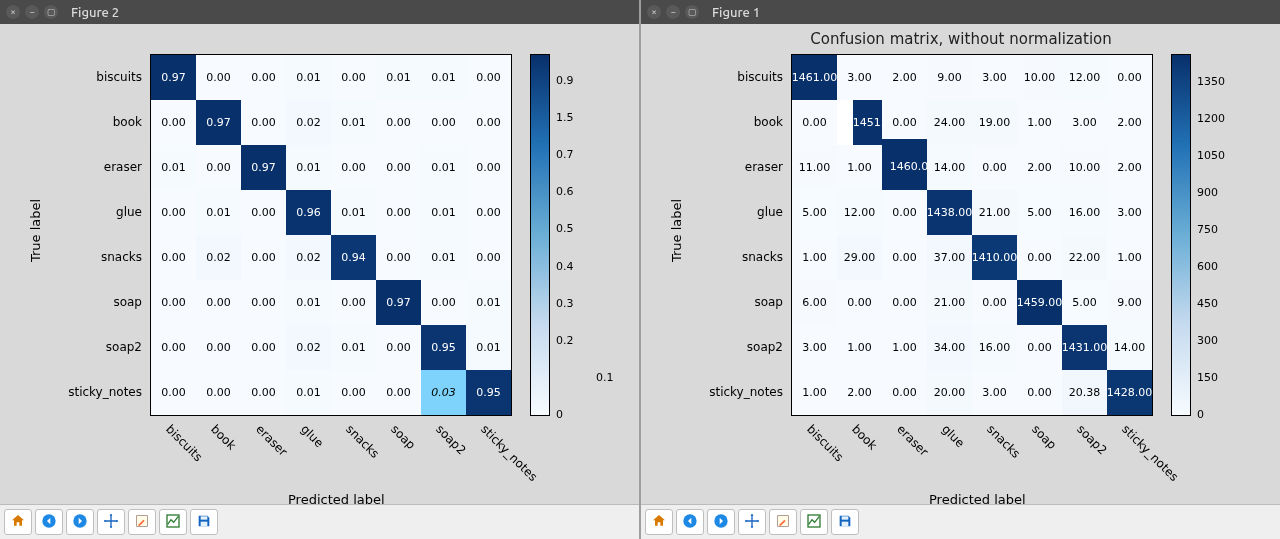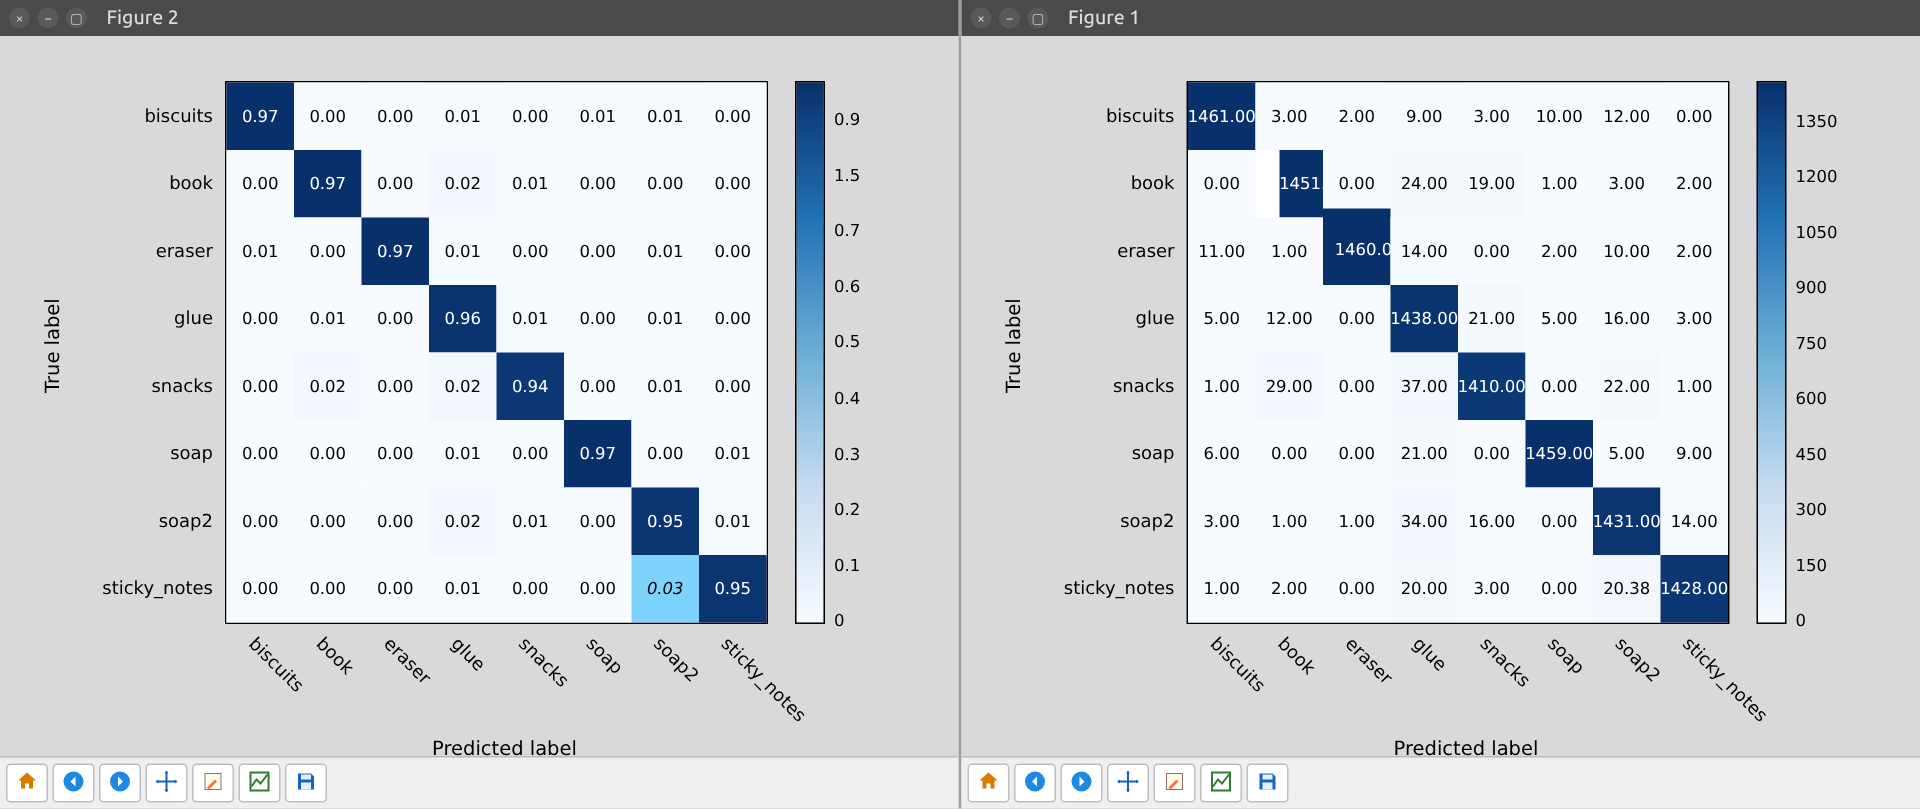--- a/index.html
+++ b/index.html
@@ -206,21 +206,21 @@
         <div class="xtick" style="left: 262.5px; top: 398px; transform: rotate(45deg); transform-origin: left top;">eraser</div>
         <div class="xtick" style="left: 307.5px; top: 398px; transform: rotate(45deg); transform-origin: left top;">glue</div>
         <div class="xtick" style="left: 352.5px; top: 398px; transform: rotate(45deg); transform-origin: left top;">snacks</div>
         <div class="xtick" style="left: 397.5px; top: 398px; transform: rotate(45deg); transform-origin: left top;">soap</div>
         <div class="xtick" style="left: 442.5px; top: 398px; transform: rotate(45deg); transform-origin: left top;">soap2</div>
         <div class="xtick" style="left: 487.5px; top: 398px; transform: rotate(45deg); transform-origin: left top;">sticky_notes</div>
         <div class="yaxis-label" style="left: 28px; top: 238px;">True label</div>
         <div class="xaxis-label" style="left: 288px; top: 468px;">Predicted label</div>
         <div class="cbar" style="background: linear-gradient(to top, rgb(247, 251, 255) 0%, rgb(237, 245, 252) 5%, rgb(227, 238, 249) 10%, rgb(218, 232, 245) 15%, rgb(208, 225, 242) 20%, rgb(198, 219, 239) 25%, rgb(180, 210, 234) 30%, rgb(162, 201, 229) 35%, rgb(143, 192, 224) 40%, rgb(125, 183, 219) 45%, rgb(107, 174, 214) 50%, rgb(92, 162, 207) 55%, rgb(77, 150, 201) 60%, rgb(63, 137, 194) 65%, rgb(48, 125, 188) 70%, rgb(33, 113, 181) 75%, rgb(28, 100, 166) 80%, rgb(23, 87, 151) 85%, rgb(18, 74, 137) 90%, rgb(13, 61, 122) 95%, rgb(8, 48, 107) 100%);"></div>
         <div class="cbar-tick" style="top: 390px;">0</div>
-        <div class="cbar-tick" style="top: 352.887px;">0.1</div>
+        <div class="cbar-tick" style="top: 352.887px; margin-left: 40px;">0.1</div>
         <div class="cbar-tick" style="top: 315.773px;">0.2</div>
         <div class="cbar-tick" style="top: 278.66px;">0.3</div>
         <div class="cbar-tick" style="top: 241.546px;">0.4</div>
         <div class="cbar-tick" style="top: 204.433px;">0.5</div>
         <div class="cbar-tick" style="top: 167.32px;">0.6</div>
         <div class="cbar-tick" style="top: 130.206px;">0.7</div>
         <div class="cbar-tick" style="top: 93.0928px;">1.5</div>
         <div class="cbar-tick" style="top: 55.9794px;">0.9</div>
       </div>
     <div class="toolbar" id="tb0">
@@ -270,20 +270,21 @@
   </div>
 
   <div class="fig-window">
     <div class="titlebar">
       <span class="win-btn">×</span>
       <span class="win-btn">−</span>
       <span class="win-btn">▢</span>
       <span class="title-text">Figure 1</span>
     </div>
     <div class="plot-wrap" id="plot1">
+      <div class="chart-title">Confusion matrix, without normalization</div>
     <div class="plot-area">
           <div class="cell" style="left: 0px; top: 0px; width: 45px; height: 45px; background: rgb(8, 48, 107); color: rgb(255, 255, 255);">1461.00</div>
           <div class="cell" style="left: 45px; top: 0px; width: 45px; height: 45px; background: rgb(247, 251, 255); color: rgb(0, 0, 0);">3.00</div>
           <div class="cell" style="left: 90px; top: 0px; width: 45px; height: 45px; background: rgb(247, 251, 255); color: rgb(0, 0, 0);">2.00</div>
           <div class="cell" style="left: 135px; top: 0px; width: 45px; height: 45px; background: rgb(246, 250, 255); color: rgb(0, 0, 0);">9.00</div>
           <div class="cell" style="left: 180px; top: 0px; width: 45px; height: 45px; background: rgb(247, 251, 255); color: rgb(0, 0, 0);">3.00</div>
           <div class="cell" style="left: 225px; top: 0px; width: 45px; height: 45px; background: rgb(246, 250, 255); color: rgb(0, 0, 0);">10.00</div>
           <div class="cell" style="left: 270px; top: 0px; width: 45px; height: 45px; background: rgb(245, 250, 254); color: rgb(0, 0, 0);">12.00</div>
           <div class="cell" style="left: 315px; top: 0px; width: 45px; height: 45px; background: rgb(247, 251, 255); color: rgb(0, 0, 0);">0.00</div>
           <div class="cell" style="left: 0px; top: 45px; width: 45px; height: 45px; background: rgb(247, 251, 255); color: rgb(0, 0, 0);">0.00</div>

